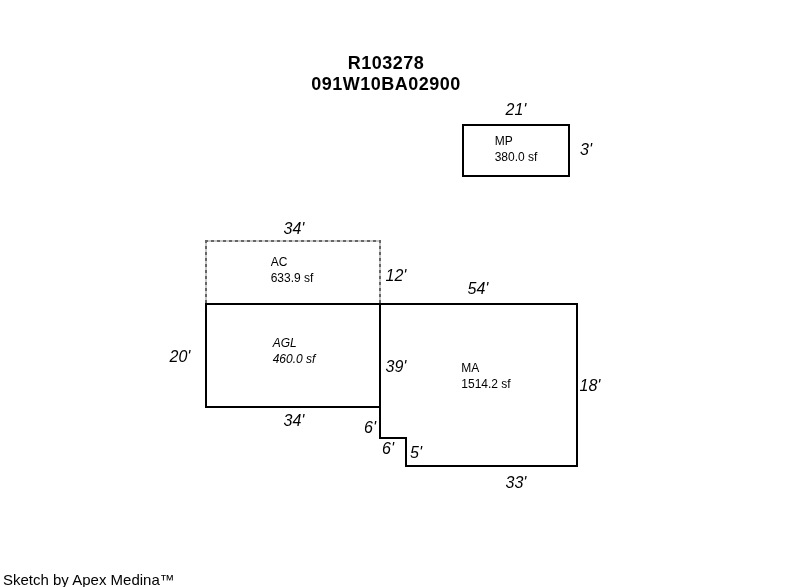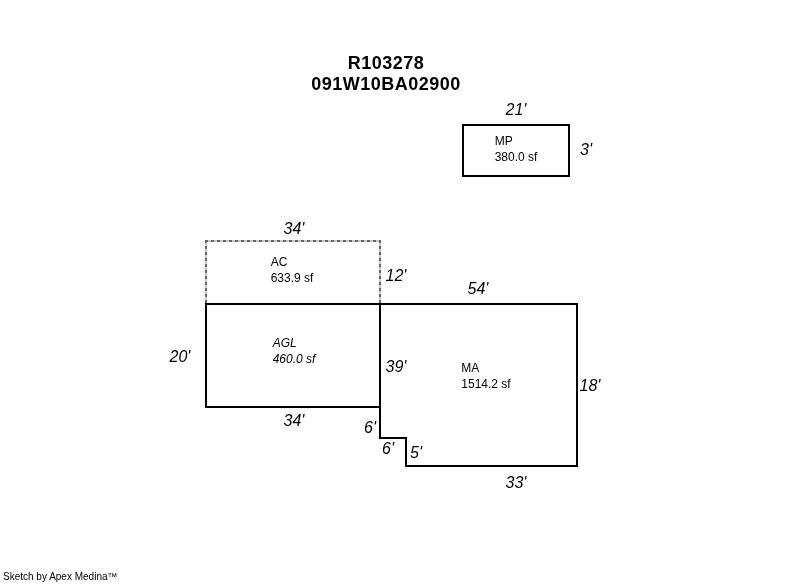--- a/index.html
+++ b/index.html
@@ -37,21 +37,21 @@
     transform: translate(-50%, -50%);
     font-size: 12px;
     line-height: 16px;
     text-align: left;
     white-space: nowrap;
   }
   .footer-credit {
     position: absolute;
     left: 3px;
     top: 571px;
-    font-size: 10px;
+    font-size: 15px;
     white-space: nowrap;
   }
   
   .rect-outline {
     position: absolute;
     border: 2px solid #000000;
     box-sizing: border-box;
     background: transparent;
   }
   .seg {

